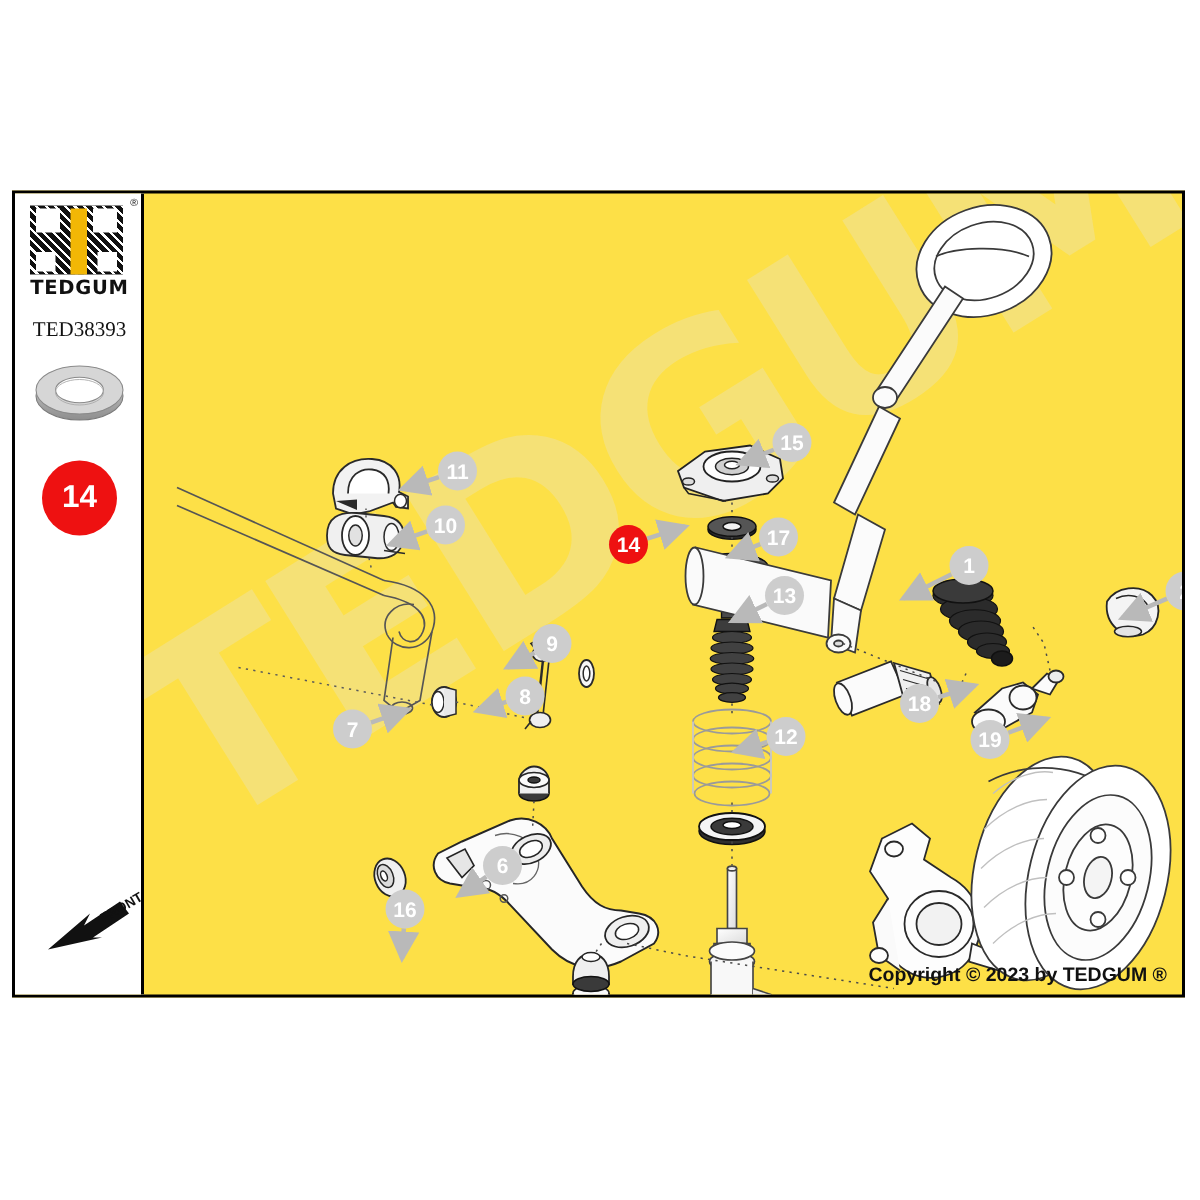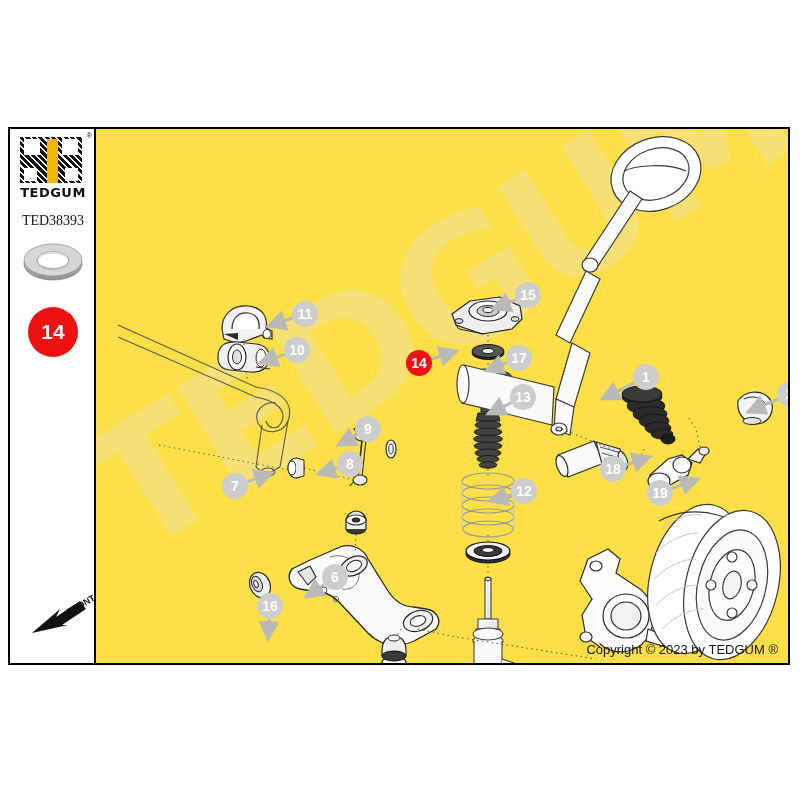--- a/index.html
+++ b/index.html
@@ -485,15 +485,15 @@
 
     </svg>
   </div>
 
   <svg style="position:absolute;left:16px;bottom:22px;width:90px;height:46px" viewBox="0 0 90 46">
     <path d="M6 38 L34 14 L30 22 L54 6 L60 14 L36 30 L42 30 Z" fill="#111"></path>
   </svg>
   <div style="position:absolute;left:60px;bottom:46px;font-size:9px;font-weight:bold;
               color:#111;transform:rotate(-30deg);transform-origin:left bottom;">FRONT</div>
 
-  <div style="position:absolute;right:10px;bottom:6px;font-size:13px;font-weight:normal;color:#111;">Copyright © 2023 by TEDGUM ®</div>
+  <div style="position:absolute;right:10px;bottom:6px;font-size:13px;font-weight:bold;color:#111;">Copyright © 2023 by TEDGUM ®</div>
 
 </div>
 
 </body></html>

